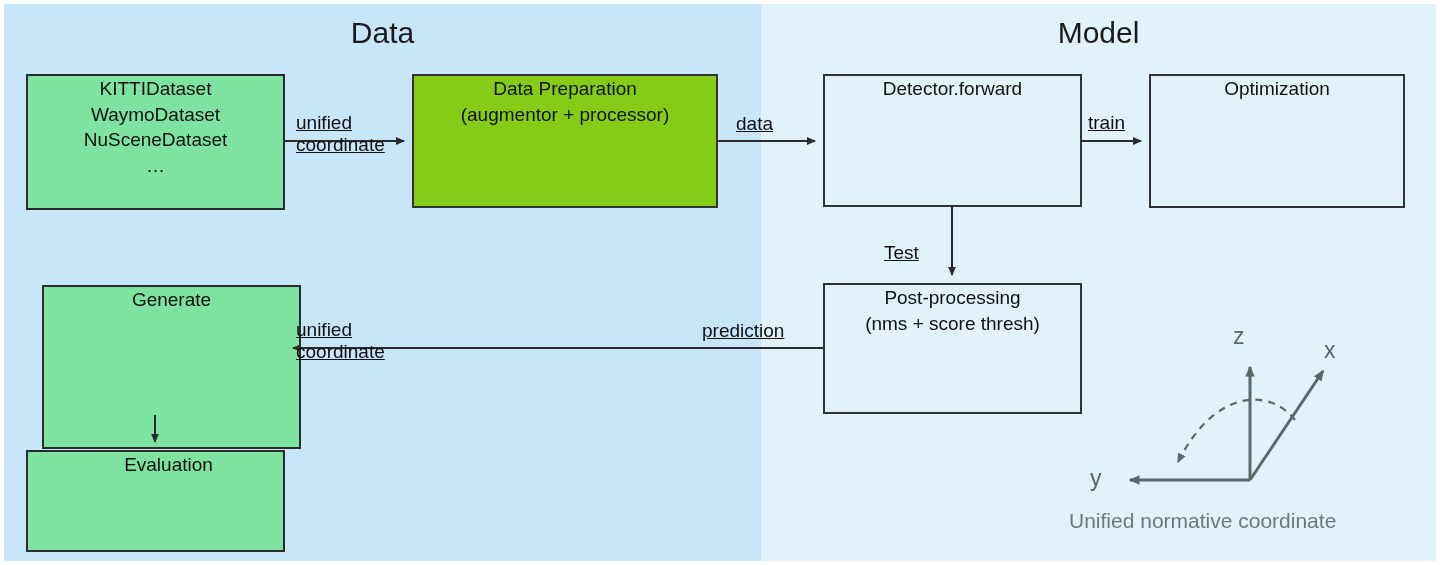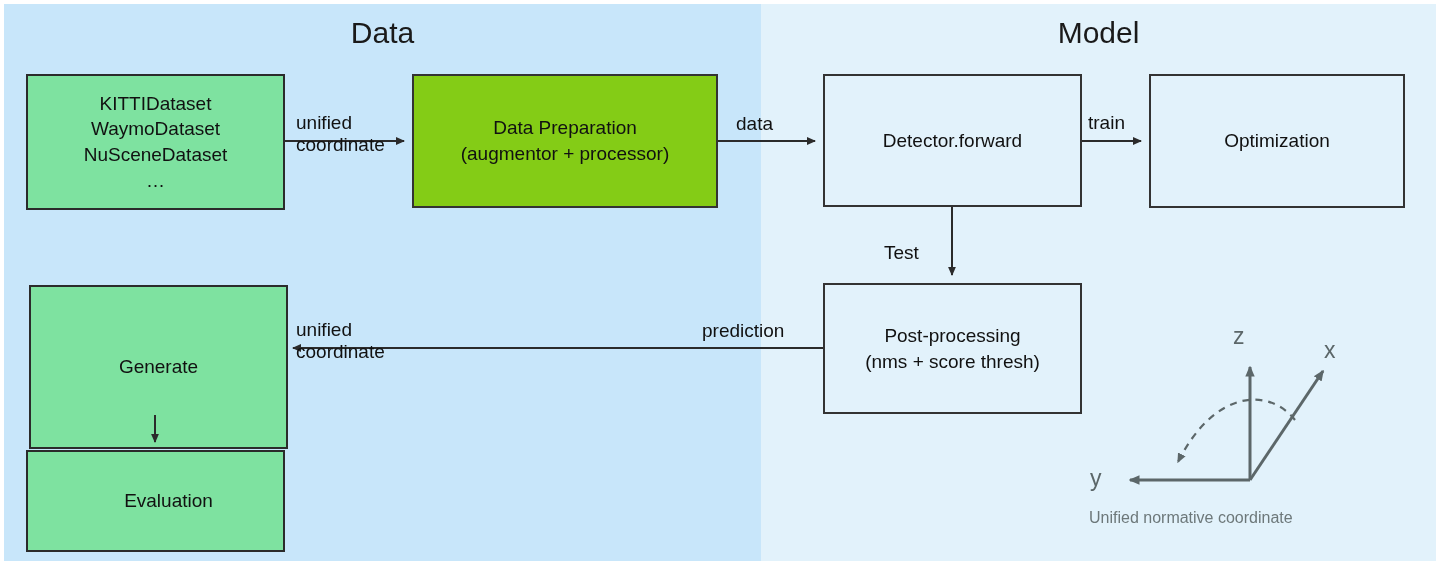--- a/index.html
+++ b/index.html
@@ -37,21 +37,21 @@
     text-align: center;
     font-size: 30px;
     color: #1a1a1a;
     line-height: 1.1;
     white-space: nowrap;
   }
   .node {
     position: absolute;
     box-sizing: border-box;
     display: flex;
-    align-items: center;
+    align-items: flex-start;
     justify-content: center;
     text-align: center;
     font-size: 19px;
     color: #111111;
     line-height: 1.35;
     border: 2.5px solid #2b2b2b;
   }
   .node.green {
     background: #7ee2a0;
   }
@@ -65,41 +65,41 @@
     border-width: 2px;
     border-color: #333333;
   }
   .node .inner { padding: 0 6px; }
   .edge-label {
     position: absolute;
     font-size: 19px;
     color: #111111;
     white-space: nowrap;
     line-height: 1.15;
+    text-decoration: underline;
   }
   svg.overlay {
     position: absolute;
     left: 0;
     top: 0;
     width: 1440px;
     height: 565px;
     pointer-events: none;
   }
   .axis-label {
     position: absolute;
     font-size: 23px;
     color: #5c6769;
     white-space: nowrap;
   }
   .axis-caption {
     position: absolute;
-    font-size: 16px;
+    font-size: 21px;
     color: #6d787a;
     white-space: nowrap;
-    margin-left: 20px;
   }
 </style>
 </head>
 <body>
 
 <div id="canvas">
 
   <div class="panel" id="panel-data">
     <div class="panel-title">Data</div>
   </div>
@@ -131,21 +131,21 @@
     <div class="inner">
       <div>Post-processing</div>
       <div>(nms + score thresh)</div>
     </div>
   </div>
 
   <div class="node plain-right" style="left:1149px; top:74px; width:256px; height:134px;">
     <div class="inner">Optimization</div>
   </div>
 
-  <div class="node green" style="left:29px; top:285px; width:259px; height:164px;">
+  <div class="node green" style="left:42px; top:285px; width:259px; height:164px;">
     <div class="inner">
       <div>Generate</div>
     </div>
   </div>
 
   <div class="node green" style="left:26px; top:450px; width:259px; height:102px;padding-left:26px;">
     <div class="inner">Evaluation</div>
   </div>
 
   <svg class="overlay" viewBox="0 0 1440 565">

